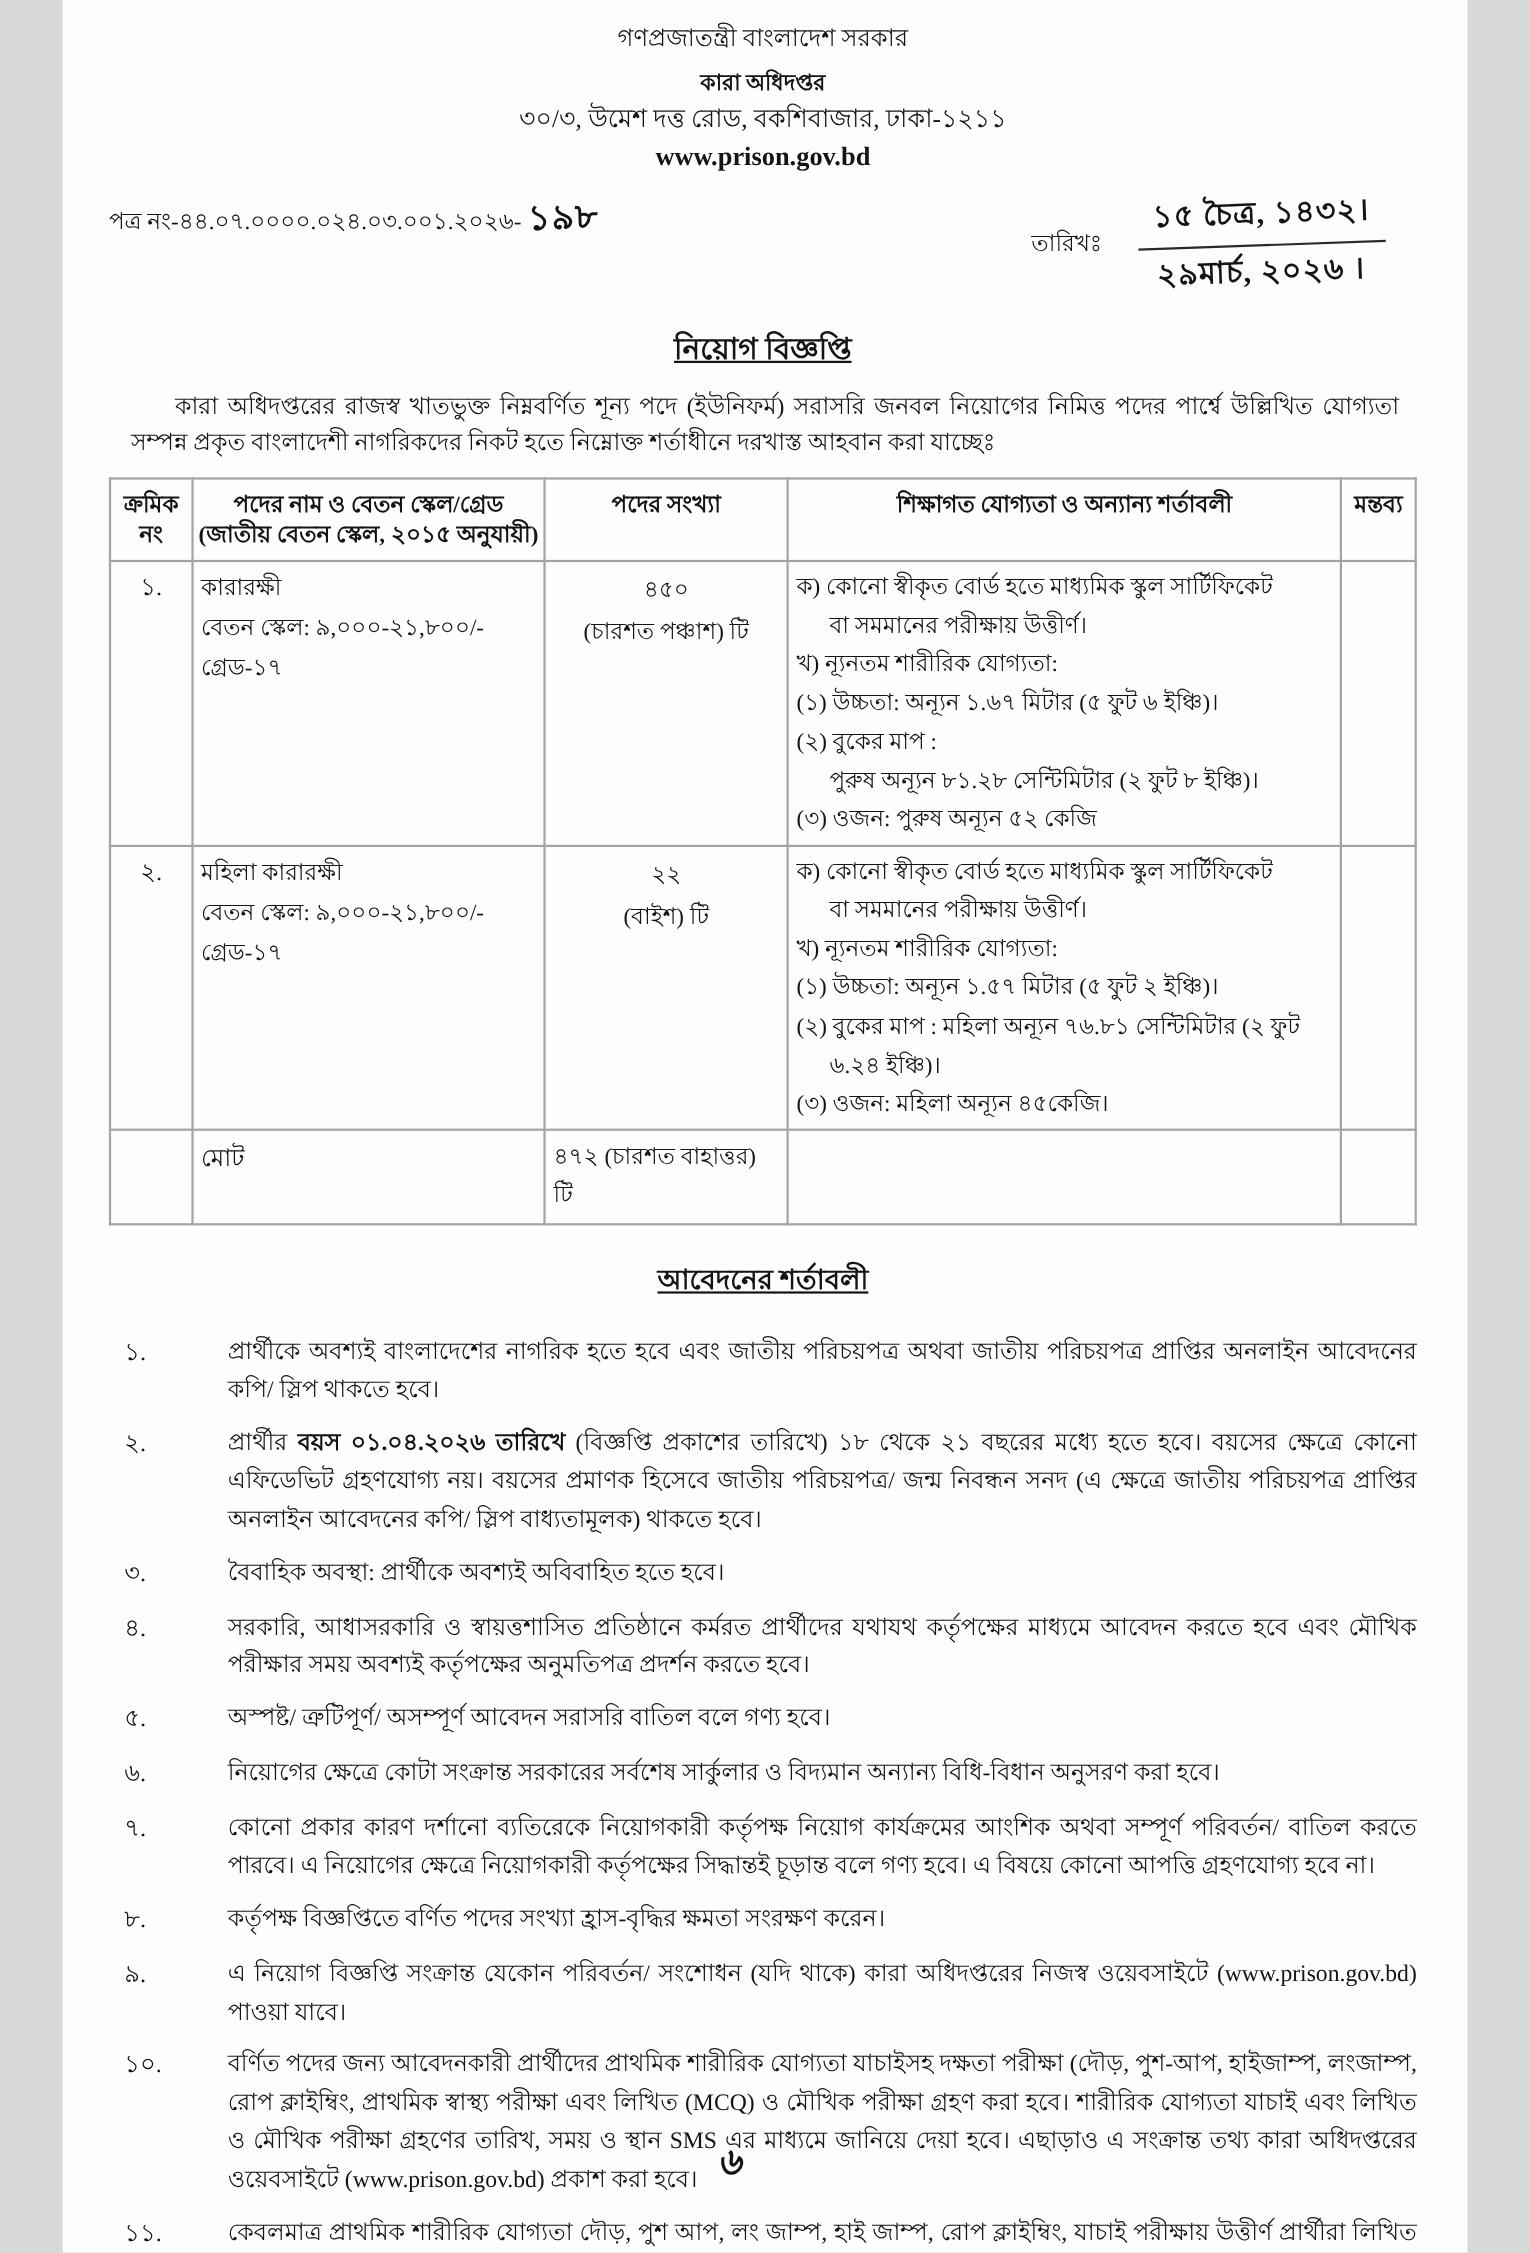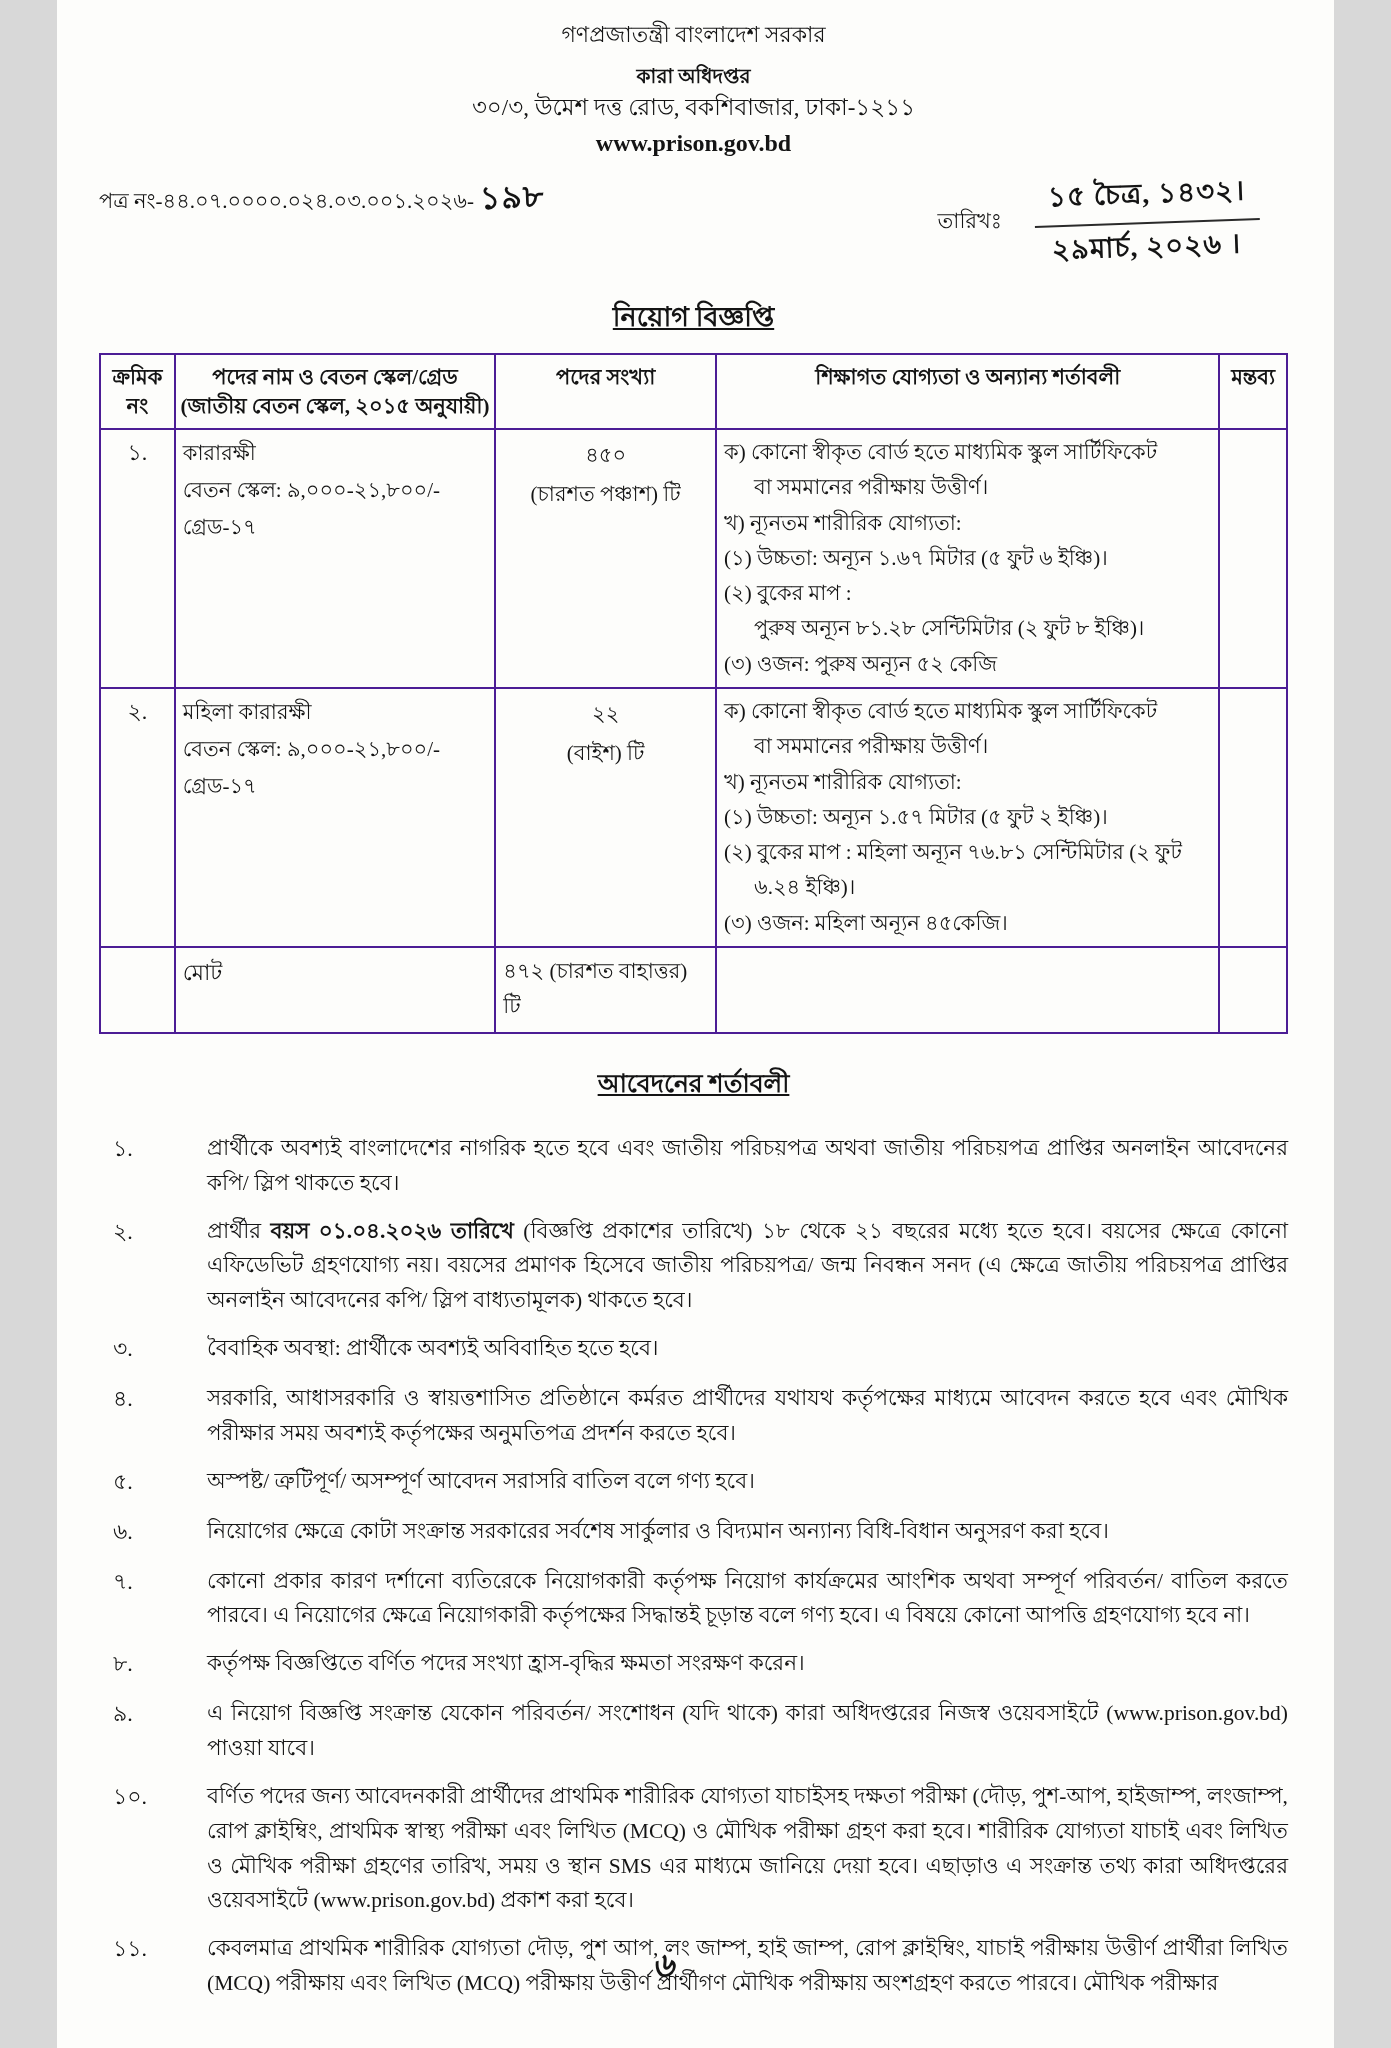--- a/index.html
+++ b/index.html
@@ -23,21 +23,21 @@
   .memo .hand{margin-left:6px;font-size:1.5em;}
   .date-block{display:flex;align-items:center;gap:10px;margin-right:6px;}
   .date-stack{display:inline-flex;flex-direction:column;align-items:center;min-width:270px;}
   .date-top{border-bottom:2px solid #2a2a2a;padding:0 14px 3px;white-space:nowrap;}
   .date-bottom{padding-top:2px;white-space:nowrap;}
   
   .notice-title{font-size:27px;font-weight:700;text-align:center;text-decoration:underline;margin:24px 0 12px;}
   .intro{font-size:21.5px;line-height:1.5;text-align:justify;text-indent:40px;margin:6px 16px 16px 20px;}
   
   table.vacancy{border-collapse:collapse;width:100%;font-size:21px;table-layout:fixed;}
-  table.vacancy th,table.vacancy td{border:2px solid #4c1d95;vertical-align:top;padding:5px 7px;}
+  table.vacancy th,table.vacancy td{border:2px solid #a3a3a3;vertical-align:top;padding:5px 7px;}
   table.vacancy th{font-weight:700;text-align:center;line-height:1.35;padding:8px 4px;}
   col.c0{width:6.3%;}col.c1{width:27%;}col.c2{width:18.6%;}col.c3{width:42.4%;}col.c4{width:5.7%;}
   td.serial{text-align:center;font-size:22px;padding-top:8px;}
   td.post div{line-height:1.75;}
   td.count{text-align:center;}
   td.count div{line-height:1.7;padding-top:3px;}
   td.qual div{line-height:1.68;}
   td.qual div.ind{padding-left:30px;}
   tr.total-row td{padding:7px 7px;}
   tr.total-row .total-label{font-weight:400;font-size:22px;}
@@ -74,20 +74,21 @@
       <span>তারিখঃ</span>
       <span class="date-stack">
         <span class="date-top hand">১৫ চৈত্র, ১৪৩২।</span>
         <span class="date-bottom hand">২৯মার্চ, ২০২৬ ।</span>
       </span>
     </div>
   </div>
 
   <div class="notice-title">নিয়োগ বিজ্ঞপ্তি</div>
 
+  <p class="intro">কারা অধিদপ্তরের রাজস্ব খাতভুক্ত নিম্নবর্ণিত শূন্য পদে (ইউনিফর্ম) সরাসরি জনবল নিয়োগের নিমিত্ত পদের পার্শ্বে উল্লিখিত যোগ্যতা সম্পন্ন প্রকৃত বাংলাদেশী নাগরিকদের নিকট হতে নিম্নোক্ত শর্তাধীনে দরখাস্ত আহবান করা যাচ্ছেঃ</p>
 
   <table class="vacancy">
     <colgroup>
       <col class="c0">
         <col class="c1">
         <col class="c2">
         <col class="c3">
         <col class="c4">
     </colgroup>
     <thead>

